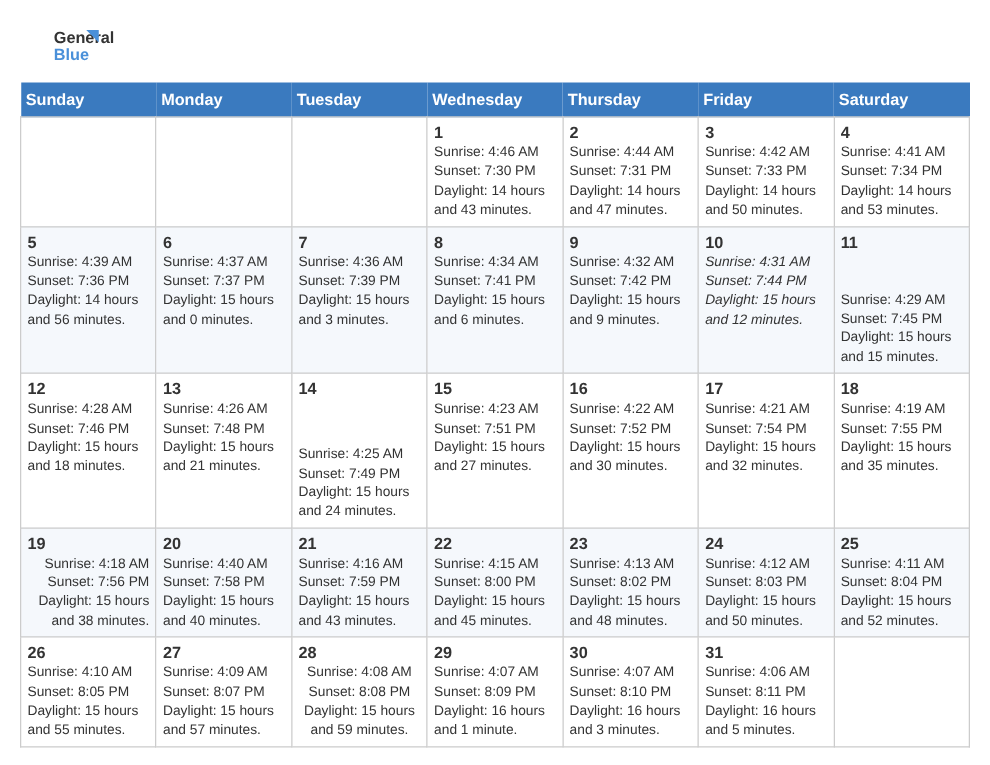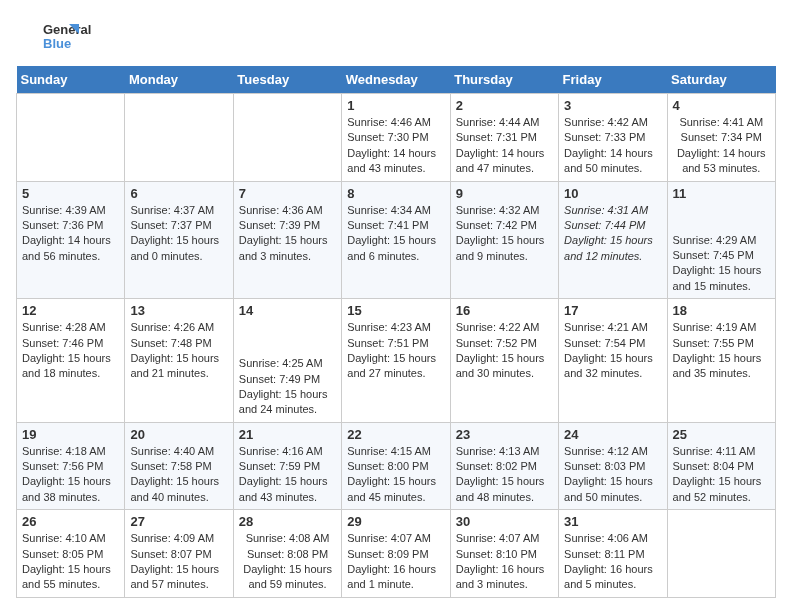--- a/index.html
+++ b/index.html
@@ -127,21 +127,21 @@
         </td>
         <td>
           <span class="day-number">3</span>
           <div class="day-info" style="white-space: pre-line;">Sunrise: 4:42 AM
 Sunset: 7:33 PM
 Daylight: 14 hours
 and 50 minutes.</div>
         </td>
         <td>
           <span class="day-number">4</span>
-          <div class="day-info" style="white-space: pre-line; text-align: center;">Sunrise: 4:41 AM
+          <div class="day-info" style="white-space: pre-line;">Sunrise: 4:41 AM
 Sunset: 7:34 PM
 Daylight: 14 hours
 and 53 minutes.</div>
         </td>
       </tr>
       <tr>
         <td>
           <span class="day-number">5</span>
           <div class="day-info" style="white-space: pre-line;">Sunrise: 4:39 AM
 Sunset: 7:36 PM
@@ -238,21 +238,21 @@
           <span class="day-number">18</span>
           <div class="day-info" style="white-space: pre-line;">Sunrise: 4:19 AM
 Sunset: 7:55 PM
 Daylight: 15 hours
 and 35 minutes.</div>
         </td>
       </tr>
       <tr>
         <td>
           <span class="day-number">19</span>
-          <div class="day-info" style="white-space: pre-line;">Sunrise: 4:18 AM
+          <div class="day-info" style="white-space: pre-line; text-align: right;">Sunrise: 4:18 AM
 Sunset: 7:56 PM
 Daylight: 15 hours
 and 38 minutes.</div>
         </td>
         <td>
           <span class="day-number">20</span>
           <div class="day-info" style="white-space: pre-line;">Sunrise: 4:40 AM
 Sunset: 7:58 PM
 Daylight: 15 hours
 and 40 minutes.</div>

